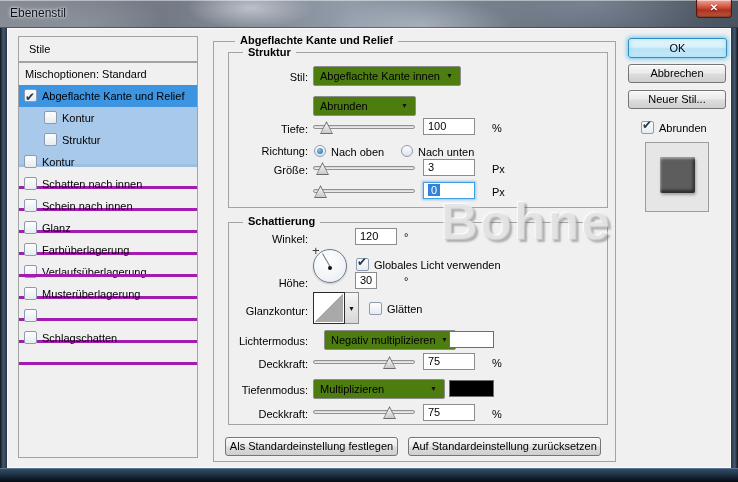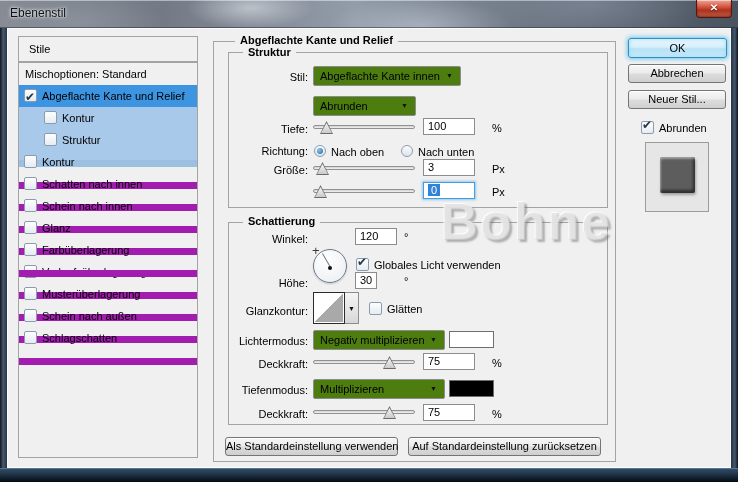--- a/index.html
+++ b/index.html
@@ -70,21 +70,21 @@
         background:linear-gradient(#ecf8fe,#d6effb 45%,#b6e1f6 55%,#cdecfa);
         box-shadow:0 0 4px 1px rgba(80,190,240,.85), inset 0 0 5px rgba(150,215,248,.8); }
   .unit { position:absolute; height:14px; line-height:14px; }
 
   
   .stile-header { position:absolute; left:18px; top:36px; width:180px; height:26px;
         border:1px solid #a3a3a3; line-height:24px; padding-left:10px; }
   .stile-list { position:absolute; left:18px; top:62px; width:180px; height:396px;
         border:1px solid #a3a3a3; background:#f0f0f0; }
   .srow { position:absolute; left:19px; width:178px; height:38px; line-height:22px;
-        border-bottom:7px solid #a21caf;text-align:center; }
+        border-bottom:3px solid #a21caf;text-align:center; }
   .srow.sel { background:#3d94e1; border-bottom-color:#3d94e1; }
   .srow.sub { background:#a9c9ea; border-bottom-color:#9cbfe2; }
   .srow .cb { left:5px; top:4px; }
   .srow.sub .cb { left:25px; }
   .srow .stext { position:absolute; left:23px; white-space:nowrap; }
   .srow.sub .stext { left:43px; }
   .srow.plain .stext { left:6px; }
 
   
   .dial { position:absolute; left:313px; top:249px; width:34px; height:34px; border-radius:50%;
@@ -185,21 +185,20 @@
   <div class="srow" style="top:239px">
     <span class="cb"></span>
     <span class="stext">Farbüberlagerung</span>
   </div>
   <div class="srow" style="top:283px">
     <span class="cb"></span>
     <span class="stext">Musterüberlagerung</span>
   </div>
   <div class="srow" style="top:305px">
     <span class="cb"></span>
-    <span class="stext">Schein nach außen</span>
   </div>
   <div class="srow" style="top:327px">
     <span class="cb"></span>
     <span class="stext">Schlagschatten</span>
   </div>
 
   <div class="box" style="left:213px;top:41px;width:403px;height:421px"></div>
   <div class="legend" style="left:235px;top:34px">Abgeflachte Kante und Relief</div>
 
   <div class="box" style="left:228px;top:52px;width:380px;height:156px"></div>
@@ -289,21 +288,21 @@
   <div class="contour">
     <div class="contour-tri"></div>
   </div>
   <div class="contour-dd">
     <span>▼</span>
   </div>
   <span class="cb" style="left:369px;top:302px"></span>
   <div class="lbl" style="left:387px;top:302px">Glätten</div>
 
   <div class="lbl lbl-r" style="top:334px">Lichtermodus:</div>
-  <div class="select" style="left:313px;top:330px;width:132px">
+  <div class="select" style="left:324px;top:330px;width:132px">
     <span>Negativ multiplizieren</span>
     <span class="dd-arrow">▼</span>
   </div>
   <div class="swatch" style="left:449px;top:331px;background:#ffffff"></div>
 
   <div class="lbl lbl-r" style="top:357px">Deckkraft:</div>
   <div class="slider" style="left:313px;top:355px">
     <div class="track"></div>
     <div class="thumb" style="left:70px">
         <div class="t1"></div>
@@ -329,21 +328,21 @@
         <div class="t1"></div>
         <div class="t2"></div>
       </div>
   </div>
   <div class="field" style="left:423px;top:404px;width:52px">
     <span>75</span>
   </div>
   <div class="unit" style="left:492px;top:407px">%</div>
 
   <div class="btn" style="left:225px;top:437px;width:173px;height:19px;line-height:17px">
-    <span>Als Standardeinstellung verwenden</span>
+    <span>Als Standardeinstellung festlegen</span>
   </div>
   <div class="btn" style="left:408px;top:437px;width:193px;height:19px;line-height:17px">
     <span>Auf Standardeinstellung zurücksetzen</span>
   </div>
 
   <div class="btn default" style="left:628px;top:38px;width:99px;height:20px;line-height:18px">
     <span>OK</span>
   </div>
   <div class="btn" style="left:628px;top:64px;width:98px;height:19px;line-height:17px">
     <span>Abbrechen</span>

